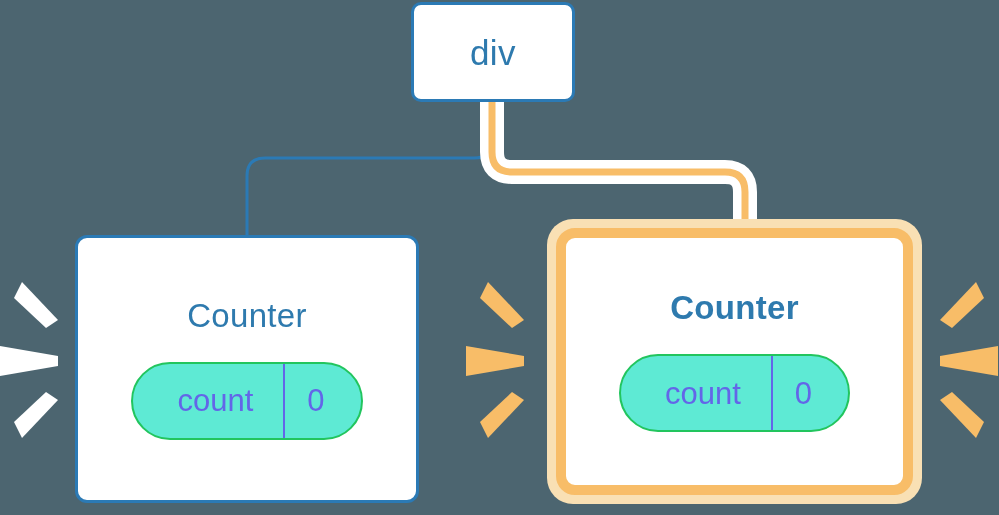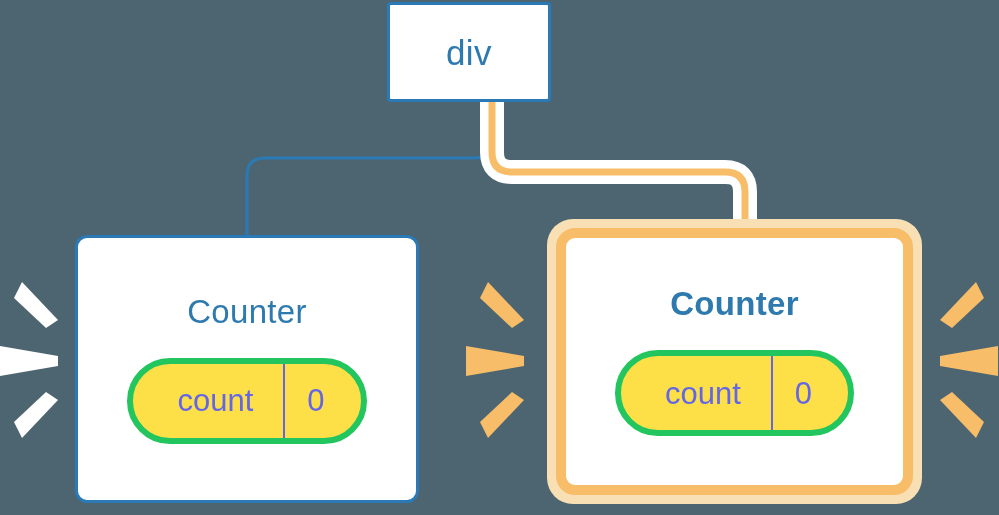--- a/index.html
+++ b/index.html
@@ -28,26 +28,26 @@
     height: 515px;
     pointer-events: none;
   }
   .node-box {
     position: absolute;
     background: #ffffff;
     box-sizing: border-box;
   }
   
   #div-node {
-    left: 387px;
+    left: 411px;
     top: 2px;
     width: 164px;
     height: 100px;
     border: 3px solid #2b7ab5;
-    border-radius: 4px;
+    border-radius: 10px;
     display: flex;
     align-items: center;
     justify-content: center;
     z-index: 6;
   }
   #div-node .node-title {
     color: #2e7aae;
     font-size: 35px;
     line-height: 1;
     letter-spacing: 0.5px;
@@ -100,25 +100,25 @@
     font-size: 33px;
     line-height: 1;
     margin-bottom: 30px;
     letter-spacing: 0.3px;
   }
   .counter-title.bold { font-weight: bold; }
   
   .state-pill {
     display: flex;
     align-items: stretch;
-    border: 6px solid #22c55e;
+    border: 2px solid #22c55e;
     border-radius: 999px;
     height: 74px;
     overflow: hidden;
-    background: #fde047;
+    background: #5eead4;
   }
   .pill-key, .pill-val {
     display: flex;
     align-items: center;
     justify-content: center;
     color: #6366e8;
     font-size: 31px;
     line-height: 1;
   }
   .pill-key { padding: 0 30px 0 44px; }

